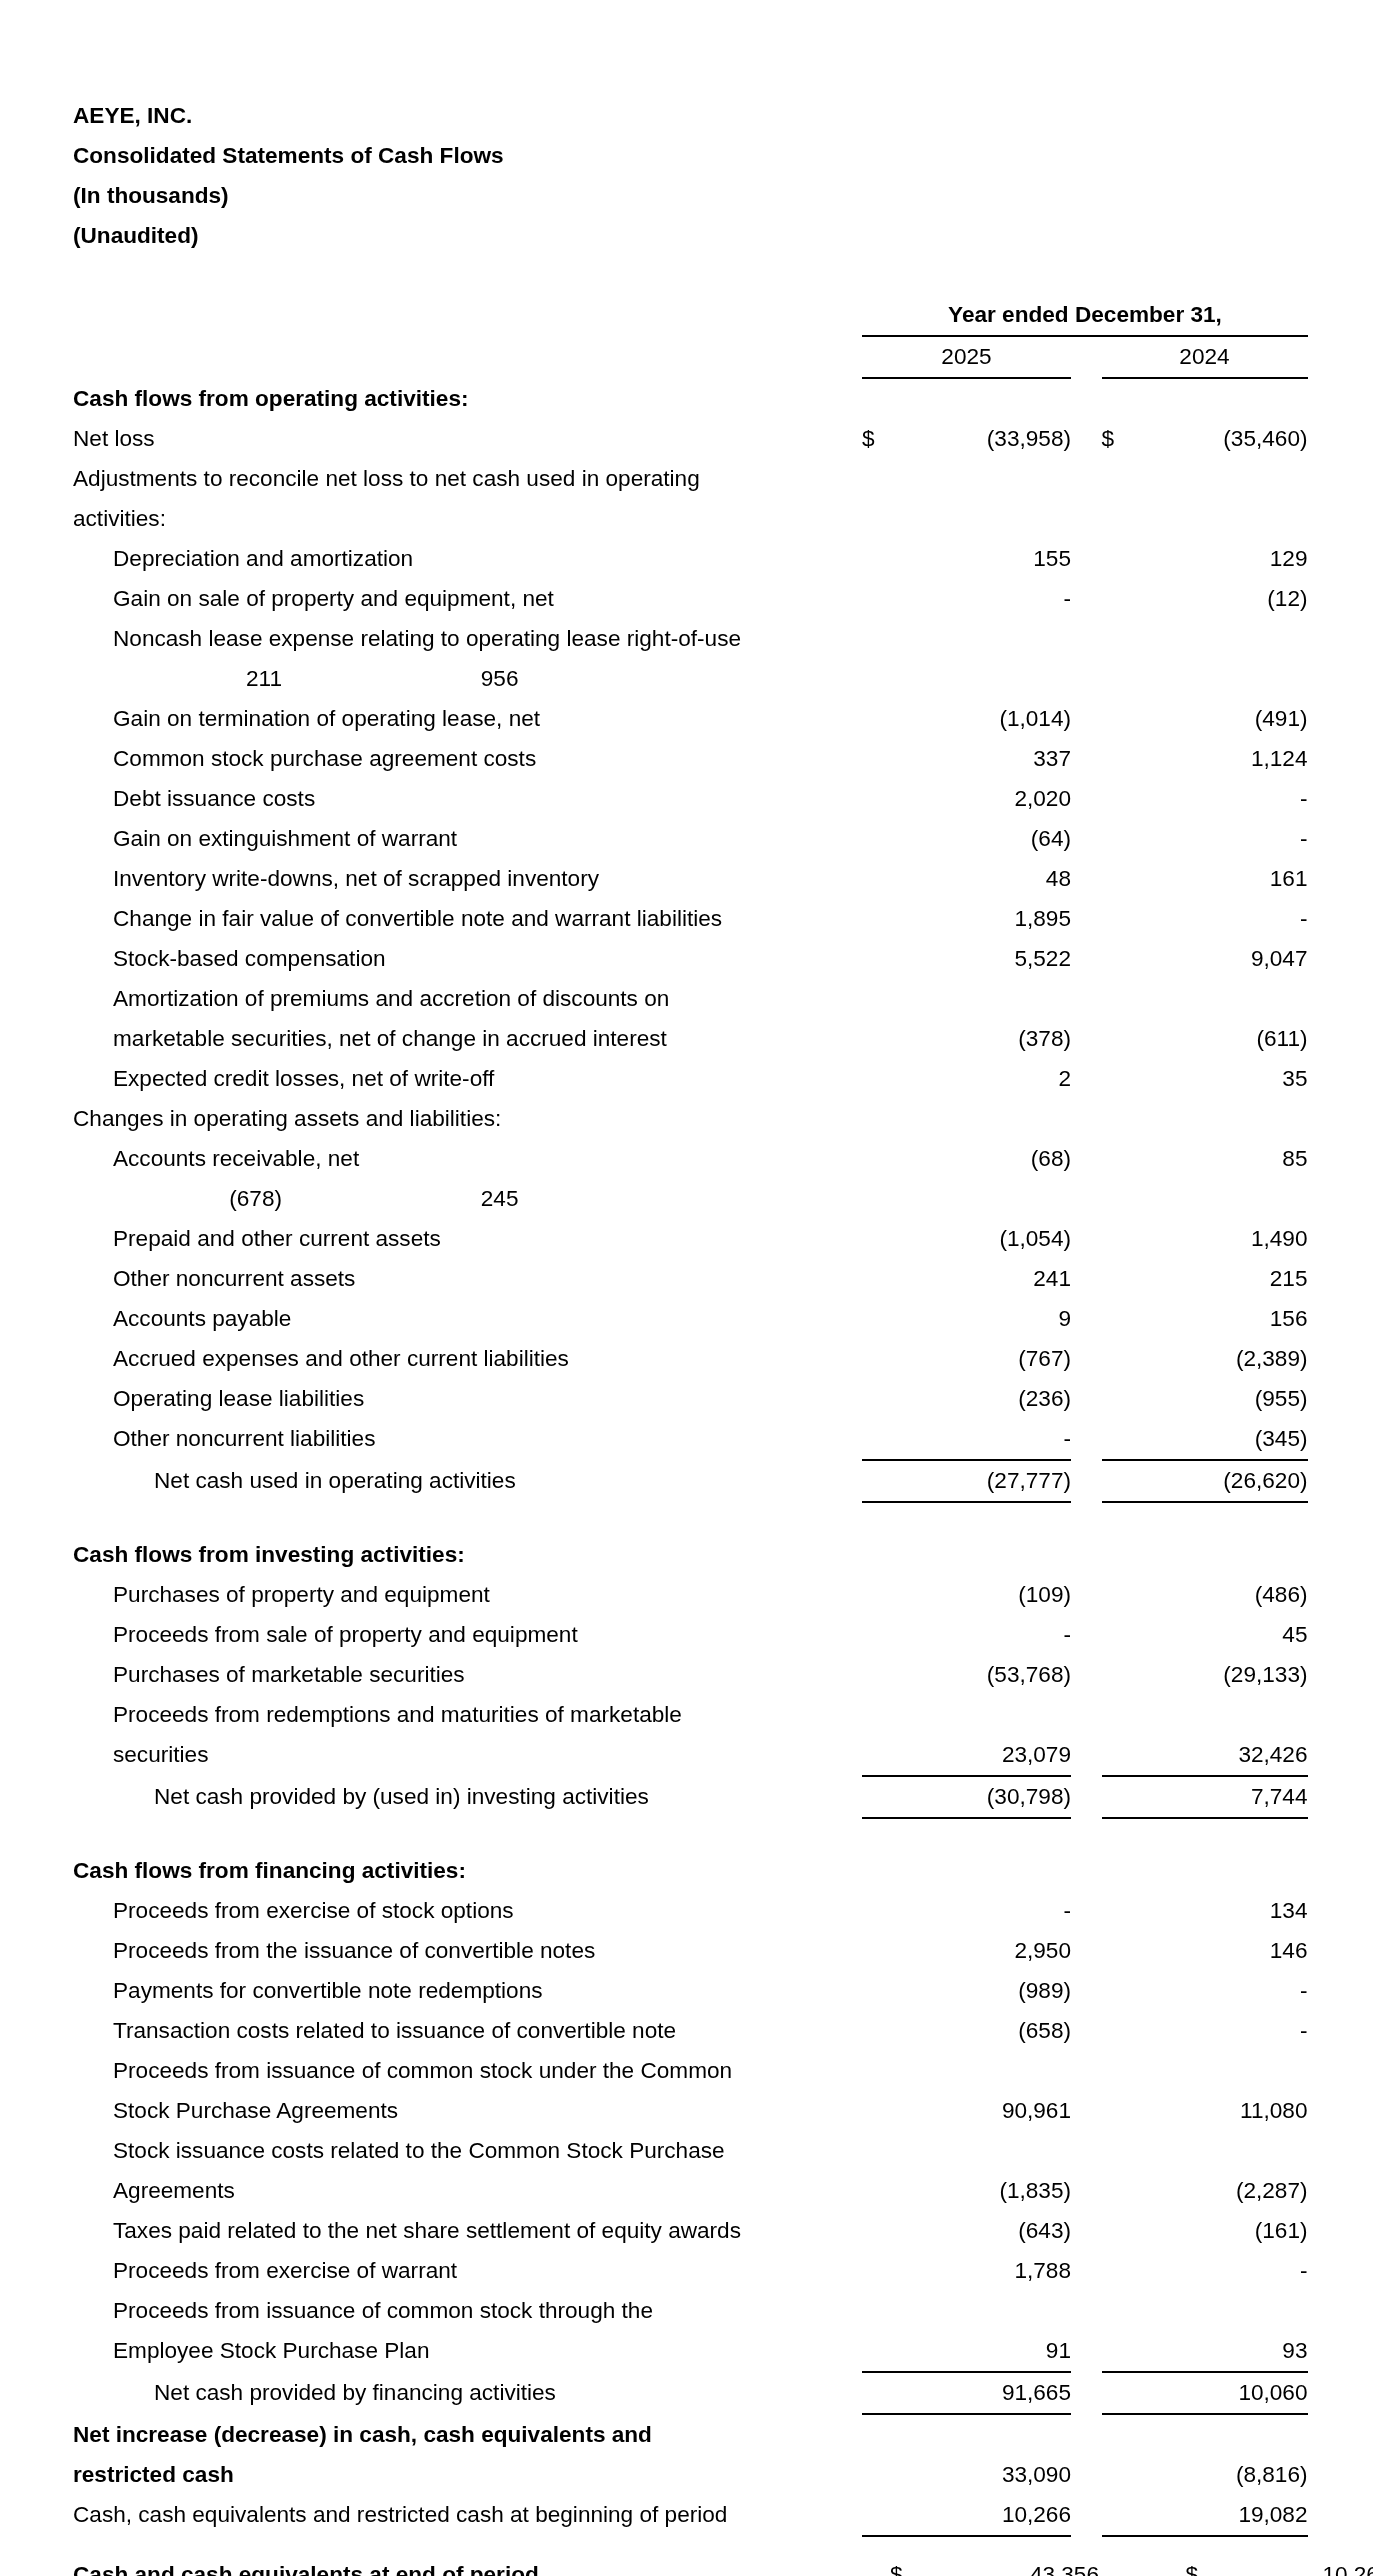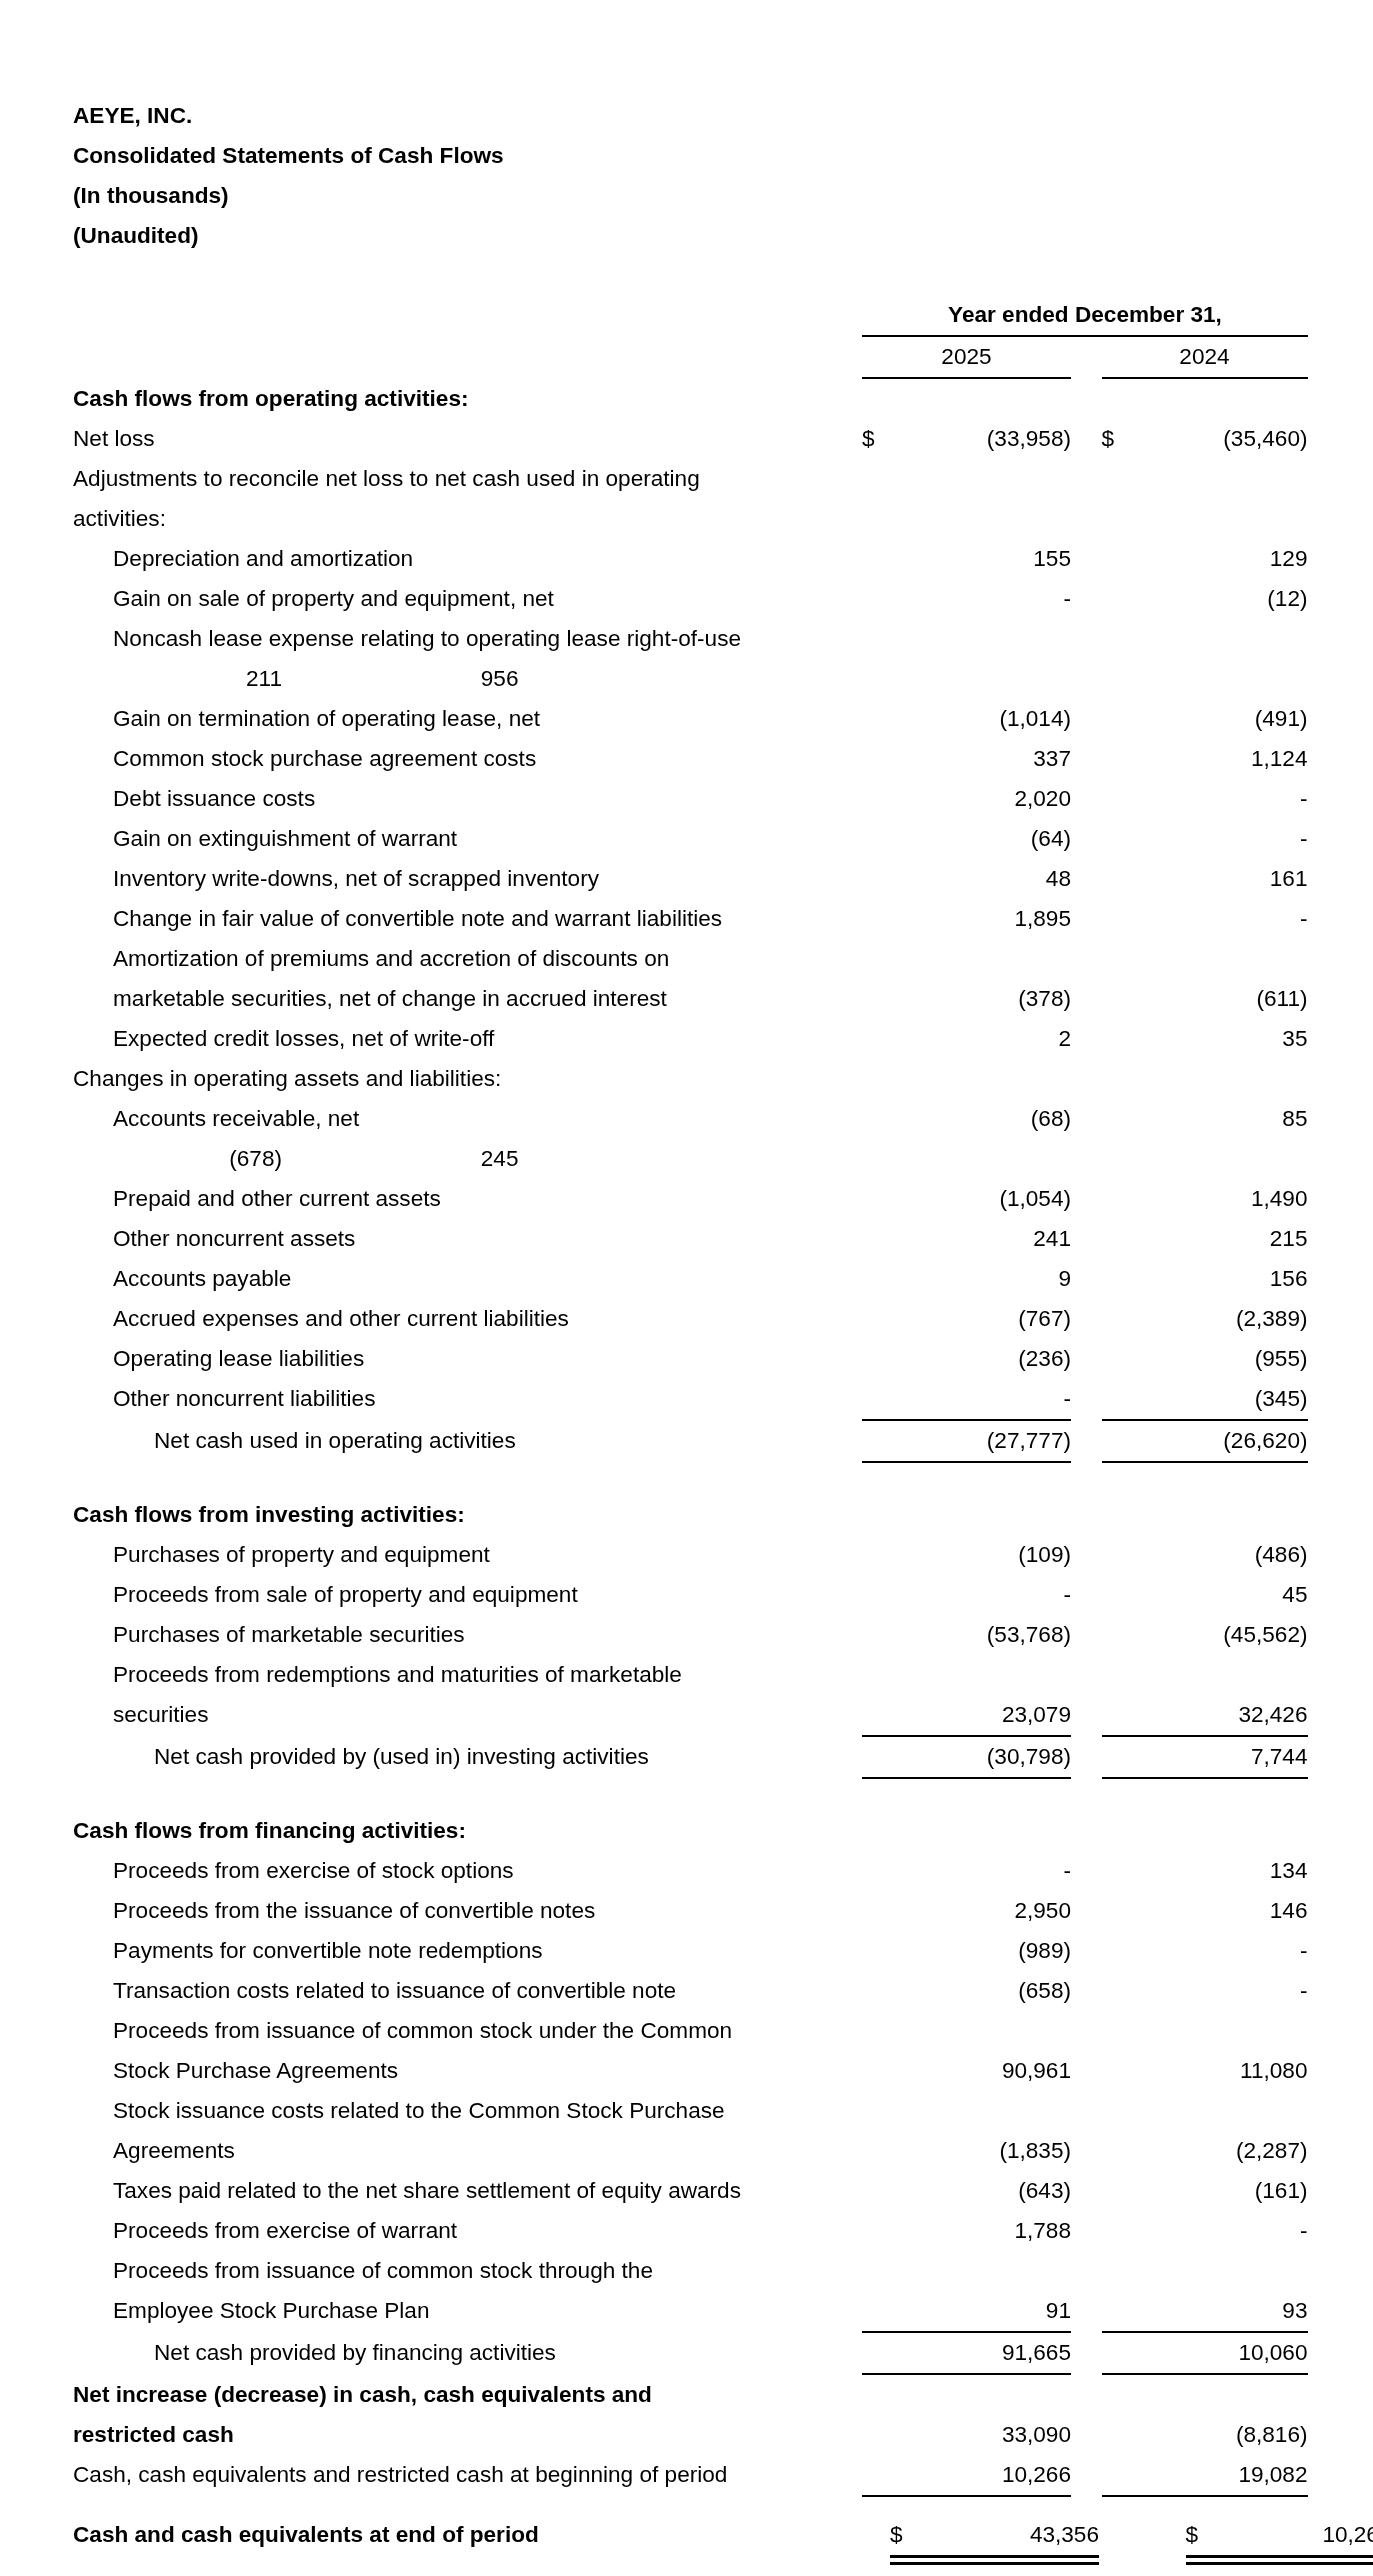--- a/index.html
+++ b/index.html
@@ -244,20 +244,32 @@
       <span class="cur"></span>
       <span class="val">1,895</span>
     </div>
     <div class="colgap"></div>
     <div class="col c2">
       <span class="cur"></span>
       <span class="val">-</span>
     </div>
   </div>
         <div class="row">
+    <div class="lbl ind1">Stock-based compensation</div>
+    <div class="col c1">
+      <span class="cur"></span>
+      <span class="val">5,522</span>
+    </div>
+    <div class="colgap"></div>
+    <div class="col c2">
+      <span class="cur"></span>
+      <span class="val">9,047</span>
+    </div>
+  </div>
+        <div class="row">
     <div class="lbl ind1">Amortization of premiums and accretion of discounts on</div>
     <div class="col c1">
       <span class="cur"></span>
       <span class="val"></span>
     </div>
     <div class="colgap"></div>
     <div class="col c2">
       <span class="cur"></span>
       <span class="val"></span>
     </div>
@@ -443,21 +455,21 @@
   </div>
         <div class="row">
     <div class="lbl ind1">Purchases of marketable securities</div>
     <div class="col c1">
       <span class="cur"></span>
       <span class="val">(53,768)</span>
     </div>
     <div class="colgap"></div>
     <div class="col c2">
       <span class="cur"></span>
-      <span class="val">(45,562)</span>
+      <span class="val">(29,133)</span>
     </div>
   </div>
         <div class="row">
     <div class="lbl ind1">Proceeds from redemptions and maturities of marketable</div>
     <div class="col c1">
       <span class="cur"></span>
       <span class="val"></span>
     </div>
     <div class="colgap"></div>
     <div class="col c2">

